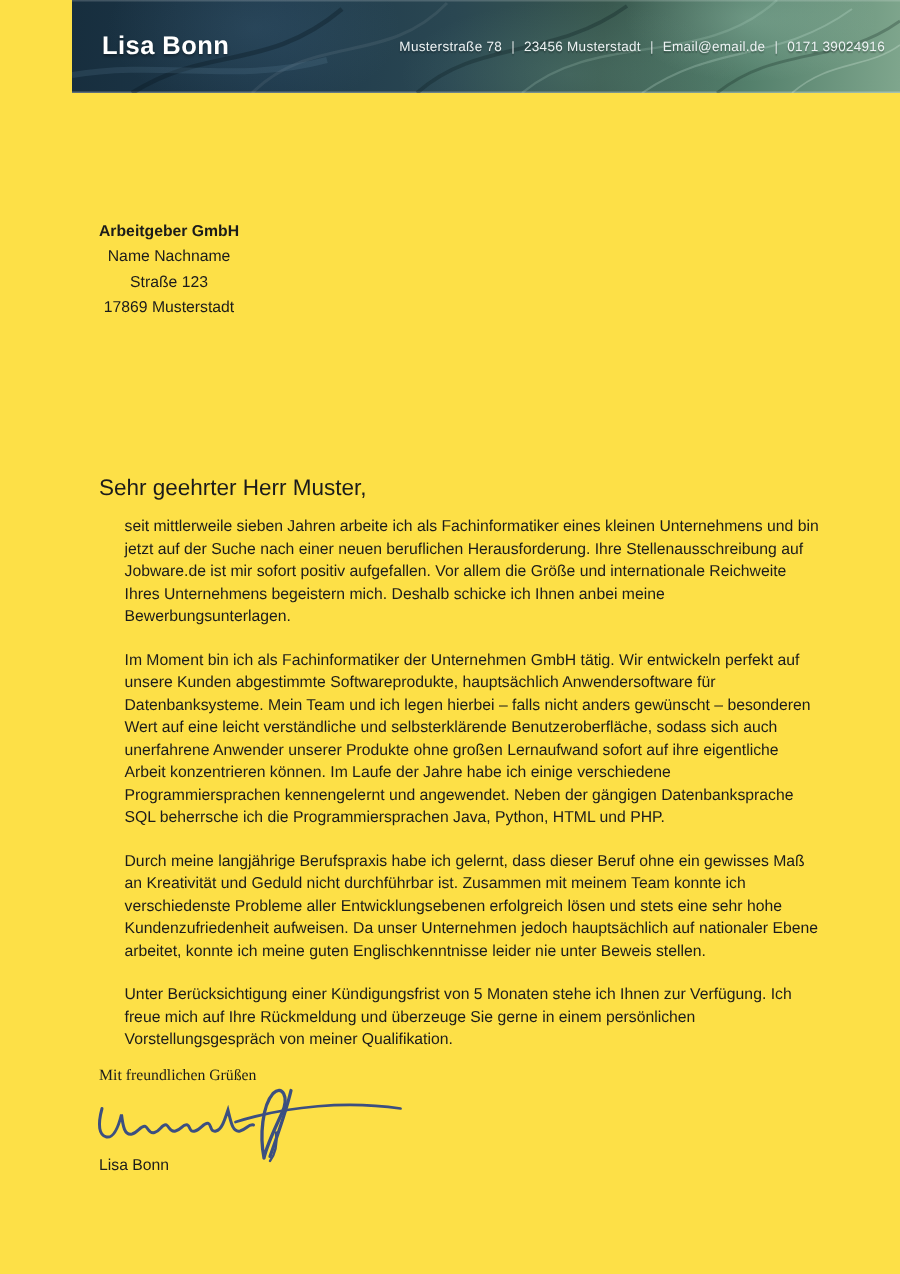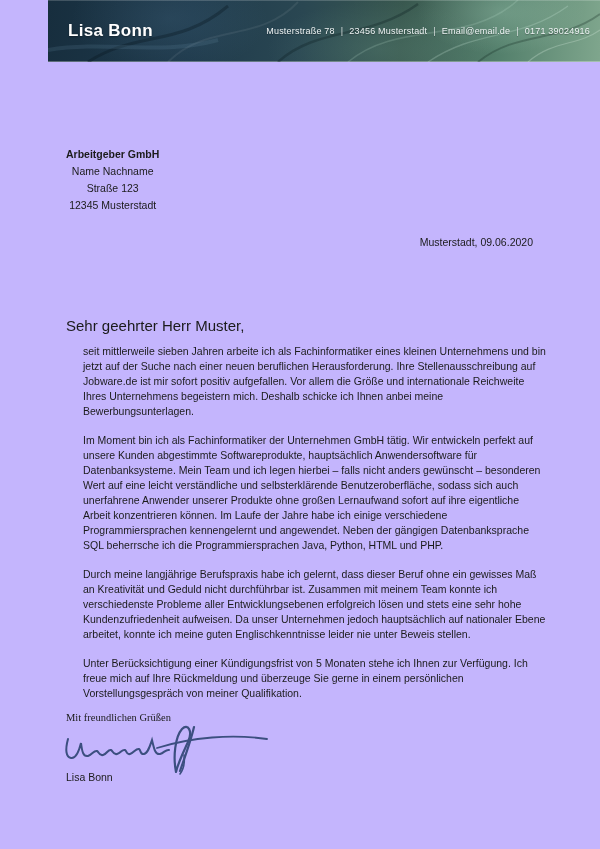--- a/index.html
+++ b/index.html
@@ -5,21 +5,21 @@
   html,body{margin:0;padding:0;}
   body{
     width:600px;height:849px;
     background:#ffffff;
     font-family:"Liberation Sans", sans-serif;
     color:#1b1b1b;
     position:relative;
     overflow:hidden;
     -webkit-font-smoothing:antialiased;
   }
-  .page{position:absolute;inset:0;background:#c4b5fd;}
+  .page{position:absolute;inset:0;background:#fde047;}
 
   
   .header-bar{
     position:absolute;left:48px;top:0;width:552px;height:62px;
     background:
       radial-gradient(120px 60px at 82% 20%, rgba(190,225,205,0.25), rgba(190,225,205,0) 70%),
       radial-gradient(160px 70px at 60% 80%, rgba(120,170,150,0.20), rgba(120,170,150,0) 70%),
       radial-gradient(140px 80px at 22% 30%, rgba(90,130,160,0.18), rgba(90,130,160,0) 70%),
       linear-gradient(94deg,#172e3e 0%,#1f3a4c 26%,#2a4752 46%,#39584f 64%,#54806c 82%,#7fa68d 100%);
     box-shadow: inset 0 -1px 0 rgba(255,255,255,0.30), inset 0 1px 0 rgba(255,255,255,0.18);
@@ -89,24 +89,23 @@
     <span class="header-name">Lisa Bonn</span>
     <span class="header-contact">
       <span>Musterstraße 78</span><span class="sep">|</span><span>23456 Musterstadt</span><span class="sep">|</span><span>Email@email.de</span><span class="sep">|</span><span>0171 39024916</span>
     </span>
   </div>
 
   <div class="recipient">
     <div class="company">Arbeitgeber GmbH</div>
     <div>Name Nachname</div>
     <div>Straße 123</div>
-    <div>12345 Musterstadt</div>
+    <div>17869 Musterstadt</div>
   </div>
 
-  <div class="dateline">Musterstadt, 09.06.2020</div>
 
 
   <div class="salutation">Sehr geehrter Herr Muster,</div>
 
   <div class="body-text">
     <p>seit mittlerweile sieben Jahren arbeite ich als Fachinformatiker eines kleinen Unternehmens und bin jetzt auf der Suche nach einer neuen beruflichen Herausforderung. Ihre Stellenausschreibung auf Jobware.de ist mir sofort positiv aufgefallen. Vor allem die Größe und internationale Reichweite Ihres Unternehmens begeistern mich. Deshalb schicke ich Ihnen anbei meine Bewerbungsunterlagen.</p>
     <p>Im Moment bin ich als Fachinformatiker der Unternehmen GmbH tätig. Wir entwickeln perfekt auf unsere Kunden abgestimmte Softwareprodukte, hauptsächlich Anwendersoftware für Datenbanksysteme. Mein Team und ich legen hierbei – falls nicht anders gewünscht – besonderen Wert auf eine leicht verständliche und selbsterklärende Benutzeroberfläche, sodass sich auch unerfahrene Anwender unserer Produkte ohne großen Lernaufwand sofort auf ihre eigentliche Arbeit konzentrieren können. Im Laufe der Jahre habe ich einige verschiedene Programmiersprachen kennengelernt und angewendet. Neben der gängigen Datenbanksprache SQL beherrsche ich die Programmiersprachen Java, Python, HTML und PHP.</p>
     <p>Durch meine langjährige Berufspraxis habe ich gelernt, dass dieser Beruf ohne ein gewisses Maß an Kreativität und Geduld nicht durchführbar ist. Zusammen mit meinem Team konnte ich verschiedenste Probleme aller Entwicklungsebenen erfolgreich lösen und stets eine sehr hohe Kundenzufriedenheit aufweisen. Da unser Unternehmen jedoch hauptsächlich auf nationaler Ebene arbeitet, konnte ich meine guten Englischkenntnisse leider nie unter Beweis stellen.</p>
     <p>Unter Berücksichtigung einer Kündigungsfrist von 5 Monaten stehe ich Ihnen zur Verfügung. Ich freue mich auf Ihre Rückmeldung und überzeuge Sie gerne in einem persönlichen Vorstellungsgespräch von meiner Qualifikation.</p>
   </div>

